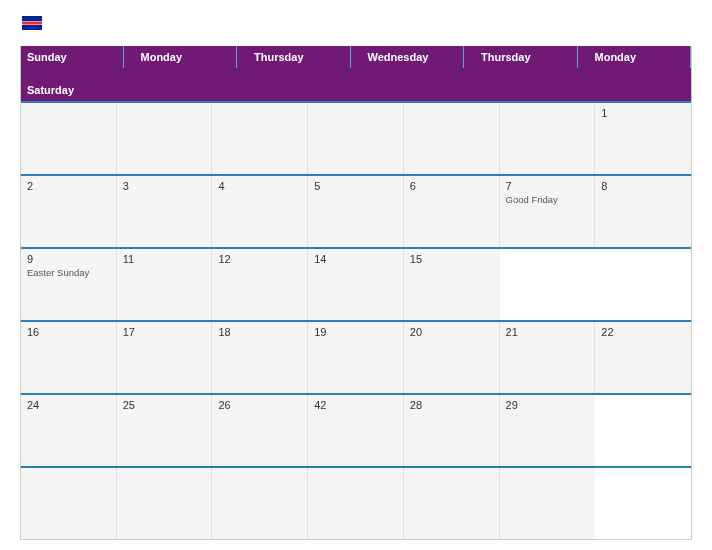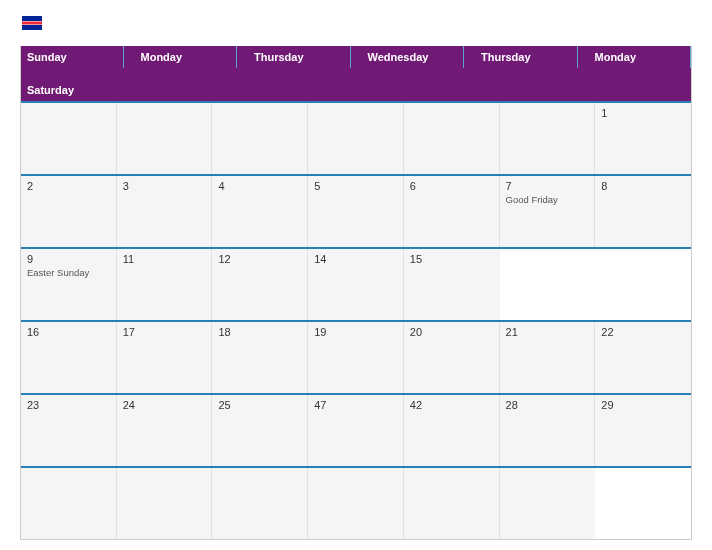--- a/index.html
+++ b/index.html
@@ -252,30 +252,27 @@
           </div>
           <div class="cal-cell">
             <span class="day-num">21</span>
           </div>
           <div class="cal-cell">
             <span class="day-num">22</span>
           </div>
         </div>
         <div class="cal-row">
           <div class="cal-cell">
-            <span class="day-num">23</span>
-          </div>
-          <div class="cal-cell">
             <span class="day-num">24</span>
           </div>
           <div class="cal-cell">
             <span class="day-num">25</span>
           </div>
           <div class="cal-cell">
-            <span class="day-num">47</span>
+            <span class="day-num">26</span>
           </div>
           <div class="cal-cell">
             <span class="day-num">42</span>
           </div>
           <div class="cal-cell">
             <span class="day-num">28</span>
           </div>
           <div class="cal-cell">
             <span class="day-num">29</span>
           </div>

